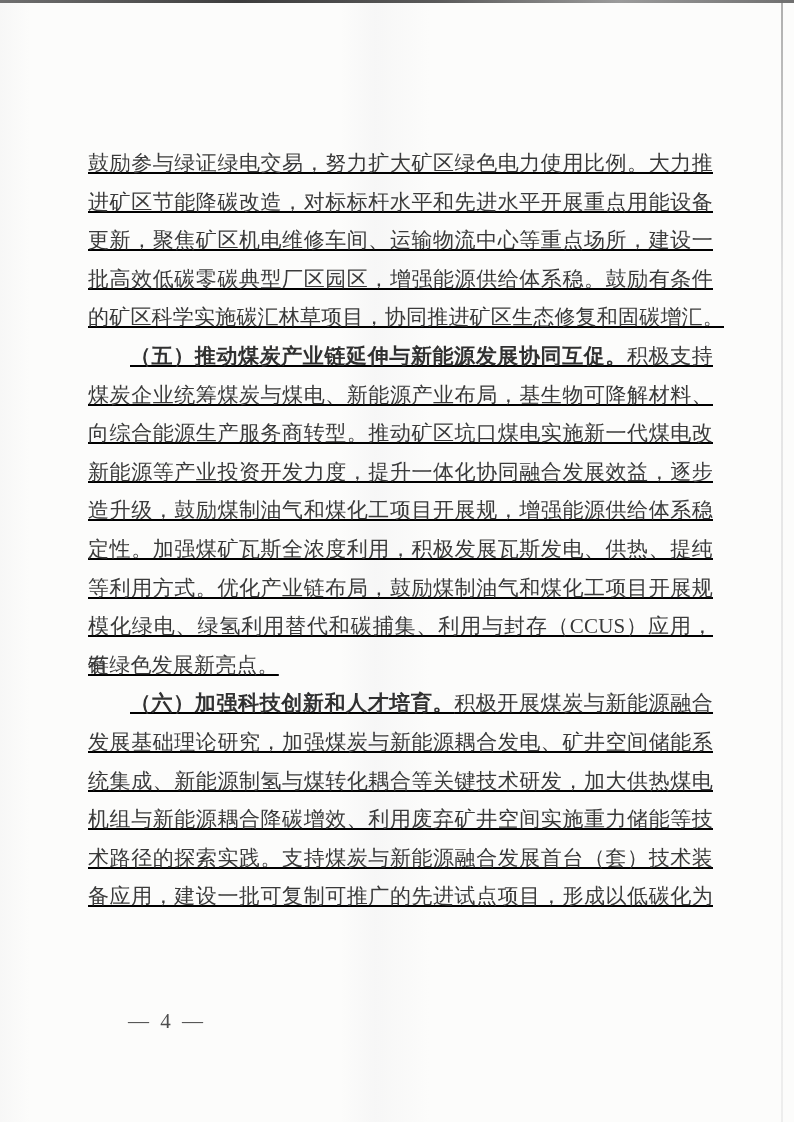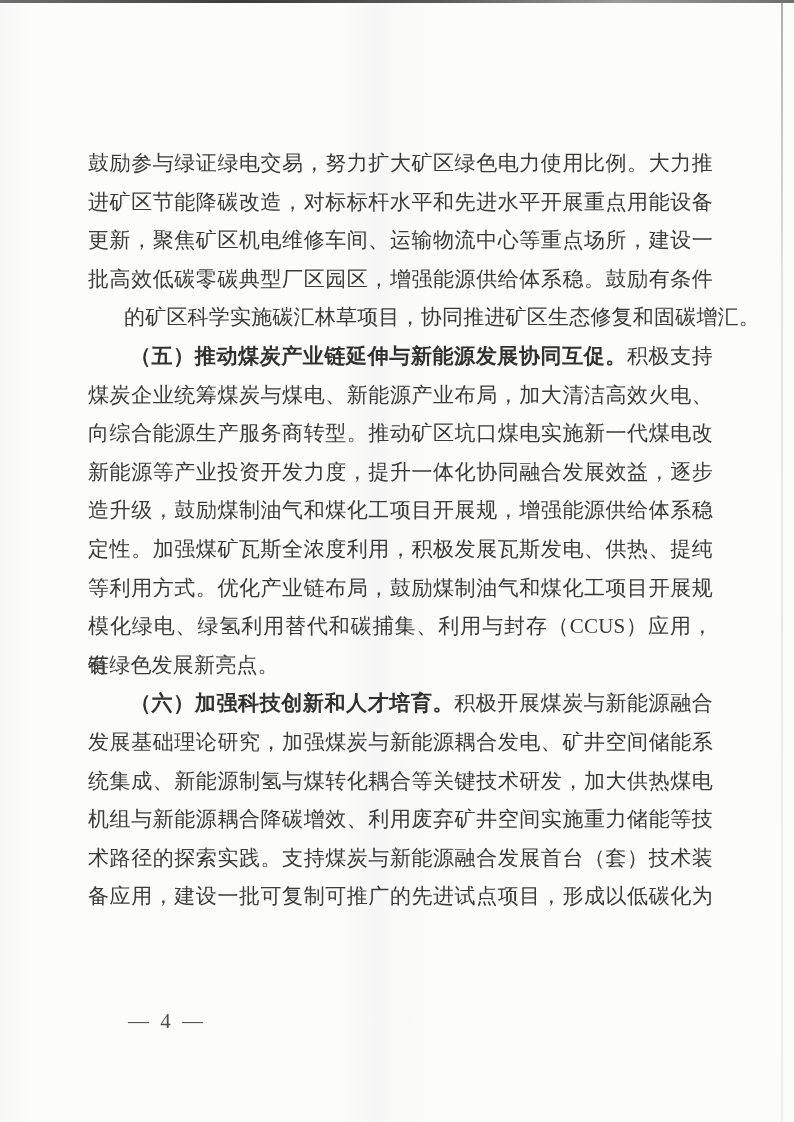--- a/index.html
+++ b/index.html
@@ -37,36 +37,36 @@
       rgba(110,110,110,0.55) 0%,
       rgba(185,185,188,0.38) 25%,
       rgba(200,200,203,0.32) 70%,
       rgba(170,170,173,0.18) 100%);
   }
   .text-block {
     position: absolute;
     left: 88px;
     top: 144px;
     width: 625px;
+    text-decoration: underline;
   }
   .line {
     height: 38.6px;
     line-height: 38.6px;
     font-size: 21px;
     color: #3a3a3a;
     letter-spacing: 0.2px;
   }
   .line.justify {
     text-align: justify;
     text-align-last: justify;
     text-justify: inter-character;
   }
   .line.hang {
     white-space: nowrap;
-    margin-left: 36px;
   }
   .line.indent {
     padding-left: 42px;
   }
   .heading {
     font-weight: bold;
     color: #313131;
   }
   .page-number {
     position: absolute;
@@ -86,21 +86,21 @@
   <div class="scan-edge-top"></div>
   <div class="scan-edge-right"></div>
 
   <main class="text-block" id="text-block">
       <div class="line justify"><span>鼓励参与绿证绿电交易，努力扩大矿区绿色电力使用比例。大力推</span></div>
       <div class="line justify"><span>进矿区节能降碳改造，对标标杆水平和先进水平开展重点用能设备</span></div>
       <div class="line justify"><span>更新，聚焦矿区机电维修车间、运输物流中心等重点场所，建设一</span></div>
       <div class="line justify"><span>批高效低碳零碳典型厂区园区，增强能源供给体系稳。鼓励有条件</span></div>
       <div class="line hang"><span>的矿区科学实施碳汇林草项目，协同推进矿区生态修复和固碳增汇。</span></div>
       <div class="line justify indent"><span class="heading">（五）推动煤炭产业链延伸与新能源发展协同互促。</span><span>积极支持</span></div>
-      <div class="line justify"><span>煤炭企业统筹煤炭与煤电、新能源产业布局，加大清洁高效火电、</span></div>
+      <div class="line justify"><span>煤炭企业统筹煤炭与煤电、新能源产业布局，基生物可降解材料、</span></div>
       <div class="line justify"><span>向综合能源生产服务商转型。推动矿区坑口煤电实施新一代煤电改</span></div>
       <div class="line justify"><span>新能源等产业投资开发力度，提升一体化协同融合发展效益，逐步</span></div>
       <div class="line justify"><span>造升级，鼓励煤制油气和煤化工项目开展规，增强能源供给体系稳</span></div>
       <div class="line justify"><span>定性。加强煤矿瓦斯全浓度利用，积极发展瓦斯发电、供热、提纯</span></div>
       <div class="line justify"><span>等利用方式。优化产业链布局，鼓励煤制油气和煤化工项目开展规</span></div>
       <div class="line justify"><span>模化绿电、绿氢利用替代和碳捕集、利用与封存（CCUS）应用，有</span></div>
       <div class="line"><span>链绿色发展新亮点。</span></div>
       <div class="line justify indent"><span class="heading">（六）加强科技创新和人才培育。</span><span>积极开展煤炭与新能源融合</span></div>
       <div class="line justify"><span>发展基础理论研究，加强煤炭与新能源耦合发电、矿井空间储能系</span></div>
       <div class="line justify"><span>统集成、新能源制氢与煤转化耦合等关键技术研发，加大供热煤电</span></div>

